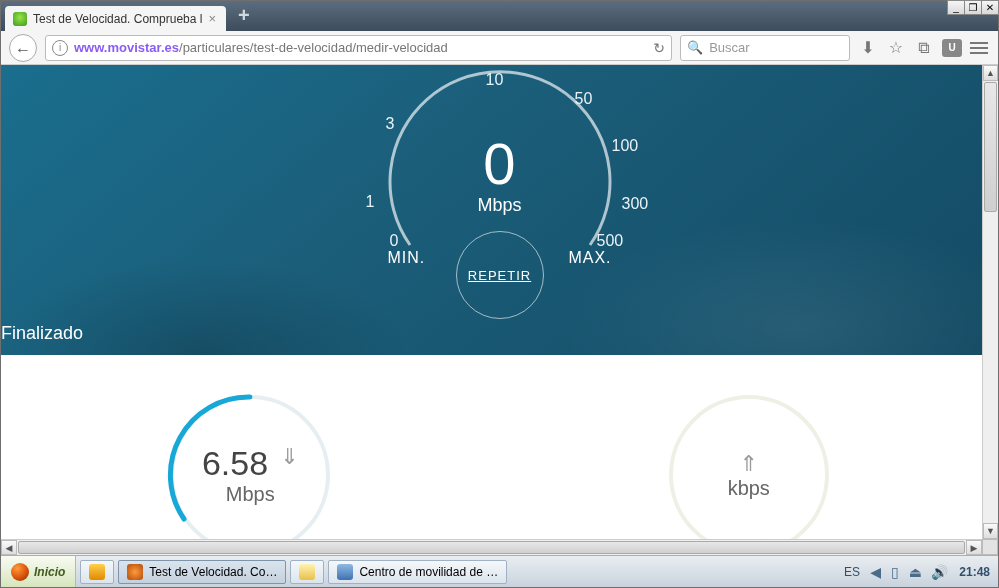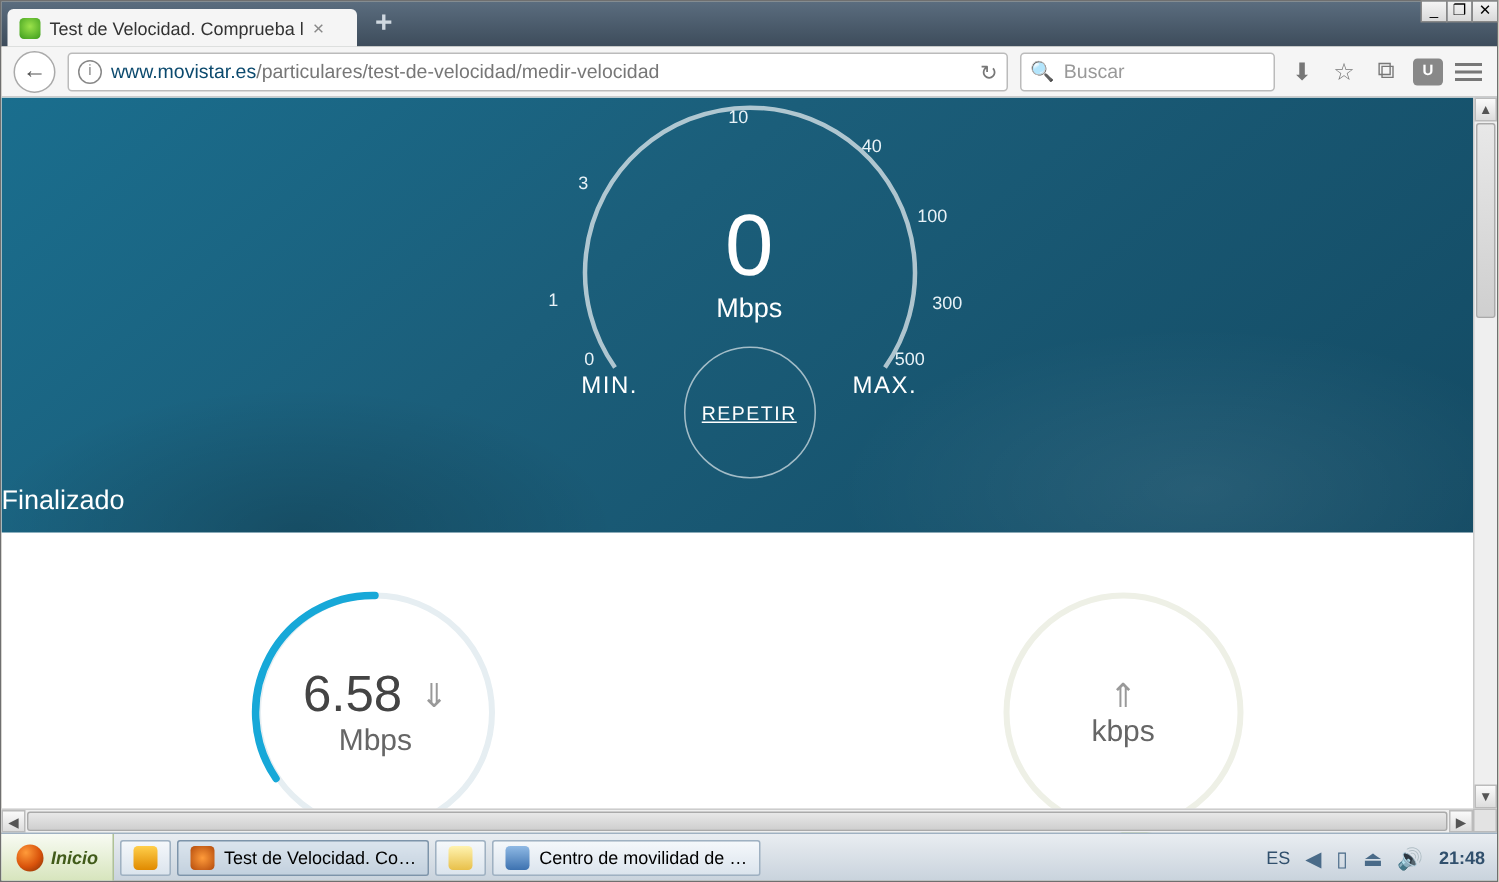--- a/index.html
+++ b/index.html
@@ -5,57 +5,57 @@
   * { margin:0; padding:0; box-sizing:border-box; font-family: Arial, Helvetica, sans-serif; }
   html,body{ width:999px; height:588px; overflow:hidden; background:#ece9d8; }
 
   
   .app-window{ position:relative; width:999px; height:588px; border:1px solid #6f6f6f; background:#ece9d8;}
   .window-titlebar{ position:absolute; top:-1px; right:-1px; height:16px; display:flex; z-index:50; }
   .win-ctl{ width:18px; height:15px; background:linear-gradient(#f5f5f5,#d9d9d9); border:1px solid #888; font-size:10px; line-height:13px; text-align:center; font-family:Arial; margin-left:-1px; cursor:default; }
 
   
   .tab-strip{ height:30px; background:linear-gradient(#5b6d7f,#3d4c5b); display:flex; align-items:flex-end; padding-left:4px; gap:6px;}
-  .tab{ height:25px; display:flex; align-items:center; padding:0 22px 0 8px; border-radius:4px 4px 0 0; font-size:12px; gap:6px; }
+  .tab{ height:25px; display:flex; align-items:center; padding:0 10px 0 8px; border-radius:4px 4px 0 0; font-size:12px; gap:6px; }
   .tab.active{ background:#f5f5f5; color:#333; }
   .tab-close{ font-size:13px; color:#888; }
   .new-tab{ color:#cfd8e0; font-size:20px; font-weight:bold; padding:0 6px 4px; }
 
   
   .navbar{ height:34px; background:#f5f5f5; display:flex; align-items:center; gap:8px; padding:0 8px; border-bottom:1px solid #ccc;}
   .nav-back{ width:28px; height:28px; border:1px solid #aaa; border-radius:14px; display:flex; align-items:center; justify-content:center; color:#555; font-size:16px; background:#fff;}
   .url-bar{ flex:1; height:26px; border:1px solid #bbb; border-radius:3px; background:#fff; display:flex; align-items:center; padding:0 6px; font-size:13px; color:#777; gap:6px;}
   .url-info{ width:16px;height:16px;border:1.5px solid #888;border-radius:8px; display:flex;align-items:center;justify-content:center;font-size:10px;color:#888;}
-  .url-dark{ color:#0c4a6e; }
+  .url-dark{ color:#8b5cf6;font-weight:bold; }
   .reload-btn{ margin-left:auto; color:#777; font-size:14px; }
   .search-bar{ width:170px; height:26px; border:1px solid #bbb; border-radius:3px; background:#fff; display:flex; align-items:center; padding:0 6px; font-size:13px; color:#999; gap:6px;}
   .tool-icon{ width:20px; color:#777; font-size:16px; text-align:center; }
   .shield{ width:20px;height:18px;border-radius:3px;background:#888;color:#fff;font-size:10px;font-weight:bold;display:flex;align-items:center;justify-content:center;}
   .hamburger{ width:18px; display:flex;flex-direction:column;gap:3px;}
   .hamburger div{height:2px;background:#777;}
 
   
   .page{ position:absolute; top:64px; left:0; right:0; bottom:32px; overflow:hidden; background:#fff; }
   .hero{ position:relative; height:290px; background:linear-gradient(140deg,#1a6e8e 0%,#1b5e7a 40%,#134a63 100%); color:#fff; overflow:hidden;}
   .hero::before{ content:""; position:absolute; inset:0; background:
       radial-gradient(ellipse 400px 180px at 80% 90%, rgba(255,255,255,.08), transparent 60%),
       radial-gradient(ellipse 350px 160px at 20% 100%, rgba(0,0,0,.18), transparent 60%);}
   .gauge{ position:absolute; left:50%; top:0; width:300px; margin-left:-150px; text-align:center;}
-  .gauge-tick{ position:absolute; font-size:12px; color:#e8f2f7; }
+  .gauge-tick{ position:absolute; font-size:16px; color:#e8f2f7; }
   .gauge-big{ font-size:58px; font-weight:300; line-height:1; }
   .gauge-unit{ font-size:18px; margin-top:2px; font-weight:300;}
   .gauge-min,.gauge-max{ position:absolute; top:184px; font-size:16px; letter-spacing:1px;}
   .gauge-min{ left:38px;} .gauge-max{ right:38px;}
   .repeat-btn{ position:absolute; left:50%; top:166px; width:88px;height:88px; margin-left:-44px; border:1.5px solid rgba(255,255,255,.6); border-radius:44px; color:#fff; font-size:13px; letter-spacing:1px; display:flex;align-items:center;justify-content:center; background:transparent;text-decoration:underline;}
   .status-text{ position:absolute; left:0; right:0; top:258px; text-align:left; font-size:18px; font-weight:300;}
   .results{ position:absolute; top:320px; left:0; right:0; display:flex; justify-content:space-around; }
   .result{ position:relative; width:180px; height:180px; }
   .result svg{ position:absolute; inset:0; }
   .result-val{ position:absolute; inset:0; display:flex; flex-direction:column; align-items:center; justify-content:center; color:#444;}
-  .result-num{ font-size:34px; font-weight:300; display:flex; align-items:center; gap:12px;}
+  .result-num{ font-size:34px; font-weight:300; display:flex; align-items:flex-start; gap:12px;}
   .result-unit{ font-size:20px; font-weight:300; color:#666;}
   .arrow{ font-size:22px; color:#999;}
 
   
   .vscroll{ position:absolute; top:64px; right:0; bottom:48px; width:16px; background:#efefef; border-left:1px solid #ccc;}
   .vscroll .btn{ height:16px; background:linear-gradient(#fafafa,#ddd); border:1px solid #bbb; font-size:9px; text-align:center; line-height:14px; color:#555;}
   .vscroll .thumb{ position:absolute; left:1px; right:1px; top:17px; height:130px; background:linear-gradient(#e8e8e8,#cfcfcf); border:1px solid #aaa; border-radius:2px;}
   .vscroll .btn.bottom{ position:absolute; bottom:0; left:0; right:0;}
   .hscroll{ position:absolute; left:0; right:16px; bottom:32px; height:16px; background:#efefef; border-top:1px solid #ccc; display:flex;}
   .hscroll .btn{ width:16px; background:linear-gradient(#fafafa,#ddd); border:1px solid #bbb; font-size:9px; text-align:center; line-height:14px; color:#555;}
@@ -123,21 +123,21 @@
 <div class="page">
   <div class="hero">
     <div class="gauge">
       <svg width="300" height="230" viewBox="0 0 300 230">
         <path d="M60 180 A110 110 0 1 1 240 180" fill="none" stroke="rgba(255,255,255,0.65)" stroke-width="3"></path>
       </svg>
       <span class="gauge-tick" style="left:40px; top:167px">0</span>
       <span class="gauge-tick" style="left:16px; top:128px">1</span>
       <span class="gauge-tick" style="left:36px; top:50px">3</span>
       <span class="gauge-tick" style="left:136px;top:6px">10</span>
-      <span class="gauge-tick" style="left:225px;top:25px">40</span>
+      <span class="gauge-tick" style="left:225px;top:25px">50</span>
       <span class="gauge-tick" style="left:262px;top:72px">100</span>
       <span class="gauge-tick" style="left:272px;top:130px">300</span>
       <span class="gauge-tick" style="left:247px;top:167px">500</span>
       <div style="position:absolute;left:0;right:0;top:70px;">
         <div class="gauge-big">0</div>
         <div class="gauge-unit">Mbps</div>
       </div>
       <div class="gauge-min">MIN.</div>
       <div class="gauge-max">MAX.</div>
       <button class="repeat-btn">REPETIR</button>

